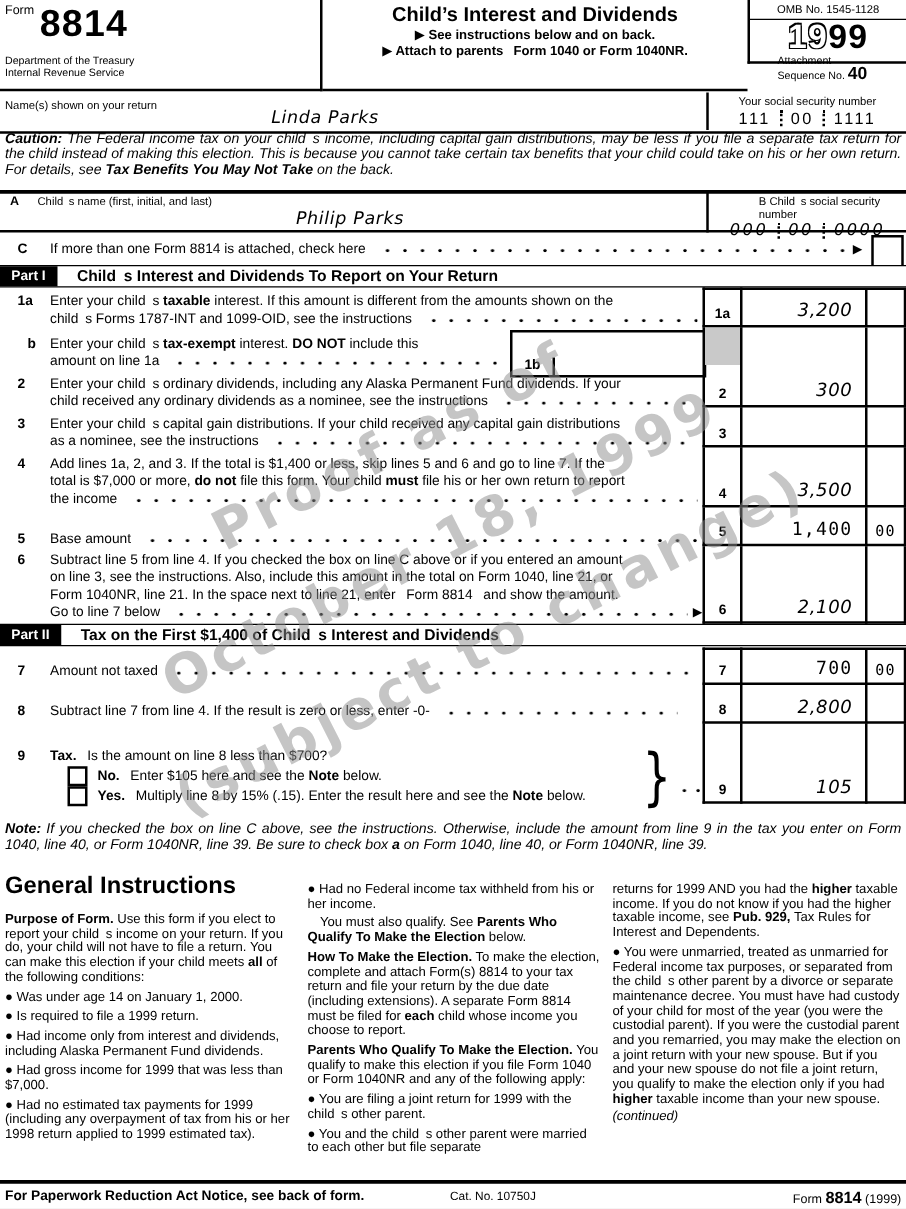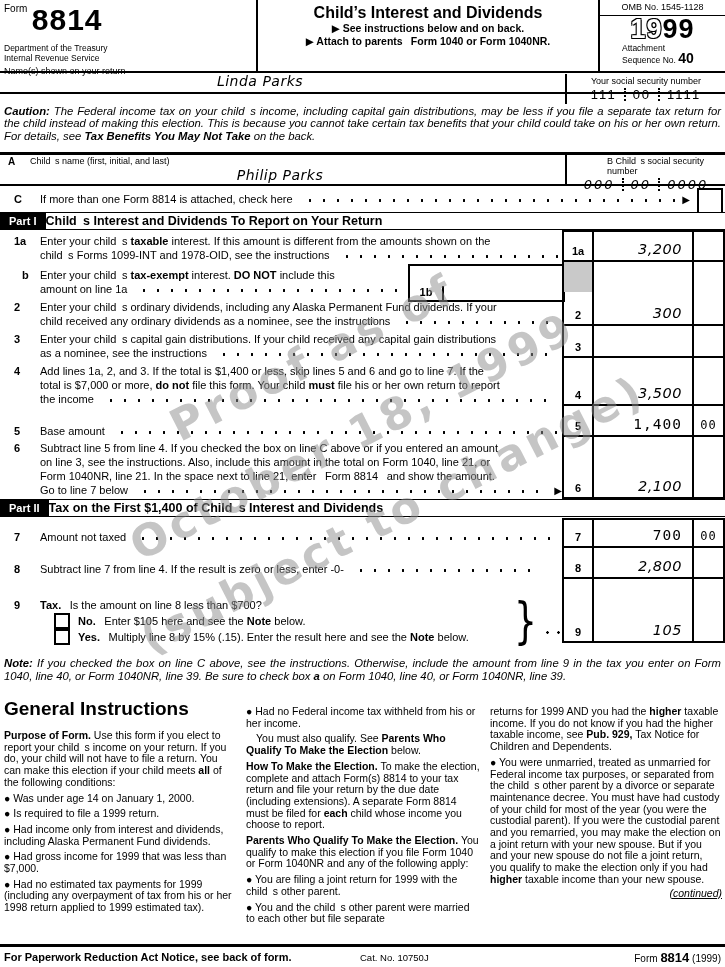--- a/index.html
+++ b/index.html
@@ -7,28 +7,28 @@
         font-family:"Liberation Sans","DejaVu Sans",sans-serif;color:#000;overflow:hidden;}
   .abs{position:absolute;box-sizing:border-box;}
   
   .hdr-leftbox{left:0;top:0;width:258px;height:73px;border-right:2px solid #000;border-bottom:2.5px solid #000;padding:3px 4px;}
   .form-word{font-size:10px;vertical-align:top;}
   .form-num{font-size:30px;font-weight:bold;letter-spacing:1px;}
   .dept{font-size:8.5px;line-height:10px;margin-top:6px;}
   .hdr-center{left:258px;top:0;width:340px;height:73px;border-bottom:2.5px solid #000;text-align:center;padding-top:3px;}
   .title{font-size:16px;font-weight:bold;line-height:19px;}
   .sub{font-size:10.5px;font-weight:bold;line-height:13px;}
-  .hdr-rightbox{left:598px;top:0;width:127px;height:73px;border-left:2px solid #000;border-bottom:2.5px solid #000;}
+  .hdr-rightbox{left:598px;top:0;width:127px;height:51px;border-left:2px solid #000;border-bottom:2.5px solid #000;}
   .omb{font-size:9px;text-align:center;border-bottom:1.5px solid #000;padding:2px 0 3px;}
   .year{font-size:27px;font-weight:bold;text-align:center;line-height:27px;letter-spacing:1px;}
   .year-outline{color:#fff;text-shadow:-1px -1px 0 #000,1px -1px 0 #000,-1px 1px 0 #000,1px 1px 0 #000;}
   .attach{font-size:8.5px;line-height:10px;padding-left:22px;}
   .seqno{font-size:14px;font-weight:bold;}
   
-  .namerow{left:0;top:64px;width:725px;height:30px;border-bottom:2.5px solid #000;}
+  .namerow{left:0;top:77px;width:725px;height:30px;border-bottom:2.5px solid #000;}
   .small-label{font-size:9px;}
   .hand{font-family:"DejaVu Sans",sans-serif;font-style:italic;font-size:14px;letter-spacing:.5px;}
   .printv{font-family:"DejaVu Sans Mono",monospace;font-style:normal;font-size:12px;letter-spacing:1px;}
   .ssnbox{left:565px;top:73.5px;width:160px;height:30px;border-left:2px solid #000;text-align:center;}
   .ssn-vals{display:flex;justify-content:center;align-items:center;font-size:13px;letter-spacing:2px;margin-top:1px;}
   .ssn-sep{display:inline-block;border-left:2px dotted #000;height:13px;margin:0 7px;}
   
   .caution{left:4px;top:105px;width:717px;height:35px;font-size:11.3px;font-style:italic;line-height:12.3px;text-align:justify;
            font-family:"Liberation Sans",sans-serif;border-bottom:0;}
   .rule-caution{left:0;top:151.5px;width:725px;height:0;border-bottom:3px solid #000;}
@@ -44,21 +44,21 @@
   .dots{flex:1 1 auto;align-self:flex-end;height:12px;margin:0 4px 1px 10px;
         background-image:radial-gradient(circle,#000 1.1px,transparent 1.5px);
         background-size:14px 5px;background-position:left bottom 2px;background-repeat:repeat-x;}
   .arrow{font-size:10px;align-self:flex-end;line-height:13px;}
   .cbox{display:inline-block;width:12px;height:12px;border:2px solid #000;margin-right:8px;vertical-align:-2px;}
   .cbox-big{position:absolute;left:697px;top:188px;width:22px;height:22px;border:2.5px solid #000;}
   
   .partbar{position:absolute;left:0;width:725px;height:18px;border-top:1.5px solid #000;border-bottom:1.5px solid #000;
            box-sizing:border-box;display:flex;align-items:stretch;background:#fff;}
   .partlabel{background:#000;color:#fff;font-weight:bold;font-size:11px;display:flex;align-items:center;padding:0 9px;}
-  .parttitle{font-weight:bold;font-size:12.5px;display:flex;align-items:center;}
+  .parttitle{font-weight:bold;font-size:12.5px;display:flex;align-items:center;margin-left:16px;}
   
   .cell{position:absolute;box-sizing:border-box;border-left:2px solid #000;border-bottom:2px solid #000;
         display:flex;align-items:flex-end;justify-content:center;font-weight:bold;font-size:11px;padding-bottom:3px;background:transparent;}
   .topb{border-top:2px solid #000;}
   .rightb{border-right:2px solid #000;}
   .amt{justify-content:flex-end;padding-right:10px;font-weight:normal;font-size:14.5px;}
   .cent{justify-content:center;padding-right:0;font-weight:normal;font-size:12px;}
   .grayshade{position:absolute;left:0;top:0;width:100%;height:30px;background:#c9c9c9;}
   
   .inset1b{position:absolute;left:408px;top:264px;width:157px;height:38px;border:2px solid #000;box-sizing:border-box;display:flex;align-items:flex-end;}
@@ -69,21 +69,21 @@
   .brace-dots{position:absolute;left:542px;top:625px;width:18px;height:12px;
         background-image:radial-gradient(circle,#000 1.1px,transparent 1.5px);
         background-size:11px 5px;background-position:left bottom 2px;background-repeat:repeat-x;}
   
   .note{left:4px;top:657px;width:717px;font-size:11.3px;font-style:italic;line-height:13px;text-align:justify;}
   
   .gi-title{left:4px;top:698px;font-size:19px;font-weight:bold;}
   .gicol{position:absolute;font-size:10.5px;line-height:11.7px;overflow:hidden;}
   .para{margin-bottom:4px;}
   .para.ind{text-indent:10px;}
-  .para.cont{text-align:right;font-style:italic;margin-top:-2px;text-decoration:underline;}
+  .para.cont{text-align:left;font-style:italic;margin-top:-2px;}
   
   .footer{left:0;top:944px;width:725px;height:23px;border-top:3px solid #000;display:flex;align-items:center;}
   .foot-left{font-weight:bold;font-size:11px;margin-left:4px;}
   .foot-cat{font-size:9.5px;position:absolute;left:330px;margin-left:30px;}
   .foot-right{position:absolute;right:4px;font-size:10px;}
   .foot-formnum{font-weight:bold;font-size:13px;}
   
   .watermark{position:absolute;left:30px;top:300px;width:680px;height:340px;transform:rotate(-27deg);
              text-align:center;font-size:44px;font-weight:bold;letter-spacing:4px;line-height:88px;
              color:#8d8d8d;opacity:.5;pointer-events:none;z-index:6;font-family:"DejaVu Sans",sans-serif;}
@@ -166,21 +166,21 @@
     <div class="parttitle">Child s Interest and Dividends To Report on Your Return</div>
   </div>
 
   <div class="fl" style="left:14px;top:234px;width:548px;">
     <span class="num">1a</span>
     <div class="body">
         <div class="tl">
           <span class="txt"><span>Enter your child s </span><span style="font-weight: bold;">taxable</span><span> interest. If this amount is different from the amounts shown on the</span></span>
         </div>
         <div class="tl">
-          <span class="txt"><span>child s Forms 1099-INT and 1978-OID, see the instructions</span></span>
+          <span class="txt"><span>child s Forms 1787-INT and 1099-OID, see the instructions</span></span>
           <span class="dots"></span>
         </div>
       </div>
   </div>
   <div class="fl" style="left:14px;top:268px;width:388px;">
     <span class="num" style="left:8px;">b</span>
     <div class="body">
         <div class="tl">
           <span class="txt"><span>Enter your child s </span><span style="font-weight: bold;">tax-exempt</span><span> interest. </span><span style="font-weight: bold;">DO NOT</span><span> include this</span></span>
         </div>
@@ -351,21 +351,21 @@
     </div>
   <div class="gicol" style="left:246px;top:706px;width:234px;height:237px;">
       <div class="para p"><span>● Had no Federal income tax withheld from his or her income.</span></div>
       <div class="para ind"><span>You must also qualify. See </span><span style="font-weight: bold;">Parents Who Qualify To Make the Election</span><span> below.</span></div>
       <div class="para p"><span style="font-weight: bold;">How To Make the Election.</span><span> To make the election, complete and attach Form(s) 8814 to your tax return and file your return by the due date (including extensions). A separate Form 8814 must be filed for </span><span style="font-weight: bold;">each</span><span> child whose income you choose to report.</span></div>
       <div class="para p"><span style="font-weight: bold;">Parents Who Qualify To Make the Election.</span><span> You qualify to make this election if you file Form 1040 or Form 1040NR and any of the following apply:</span></div>
       <div class="para p"><span>● You are filing a joint return for 1999 with the child s other parent.</span></div>
       <div class="para p"><span>● You and the child s other parent were married to each other but file separate</span></div>
     </div>
   <div class="gicol" style="left:490px;top:706px;width:232px;height:237px;">
-      <div class="para p"><span>returns for 1999 AND you had the </span><span style="font-weight: bold;">higher</span><span> taxable income. If you do not know if you had the higher taxable income, see </span><span style="font-weight: bold;">Pub. 929,</span><span> Tax Notice for Children and Dependents.</span></div>
+      <div class="para p"><span>returns for 1999 AND you had the </span><span style="font-weight: bold;">higher</span><span> taxable income. If you do not know if you had the higher taxable income, see </span><span style="font-weight: bold;">Pub. 929,</span><span> Tax Rules for Interest and Dependents.</span></div>
       <div class="para p"><span>● You were unmarried, treated as unmarried for Federal income tax purposes, or separated from the child s other parent by a divorce or separate maintenance decree. You must have had custody of your child for most of the year (you were the custodial parent). If you were the custodial parent and you remarried, you may make the election on a joint return with your new spouse. But if you and your new spouse do not file a joint return, you qualify to make the election only if you had </span><span style="font-weight: bold;">higher</span><span> taxable income than your new spouse.</span></div>
       <div class="para cont"><span>(continued)</span></div>
     </div>
 
   <div class="abs footer">
     <span class="foot-left">For Paperwork Reduction Act Notice, see back of form.</span>
     <span class="foot-cat">Cat. No. 10750J</span>
     <span class="foot-right"><span>Form</span> <span class="foot-formnum">8814</span> <span>(1999)</span></span>
   </div>
 

